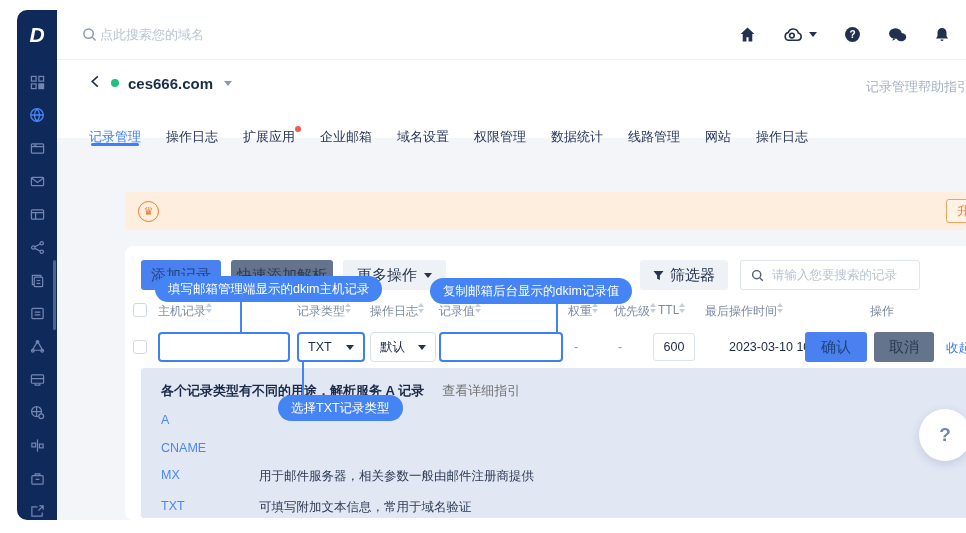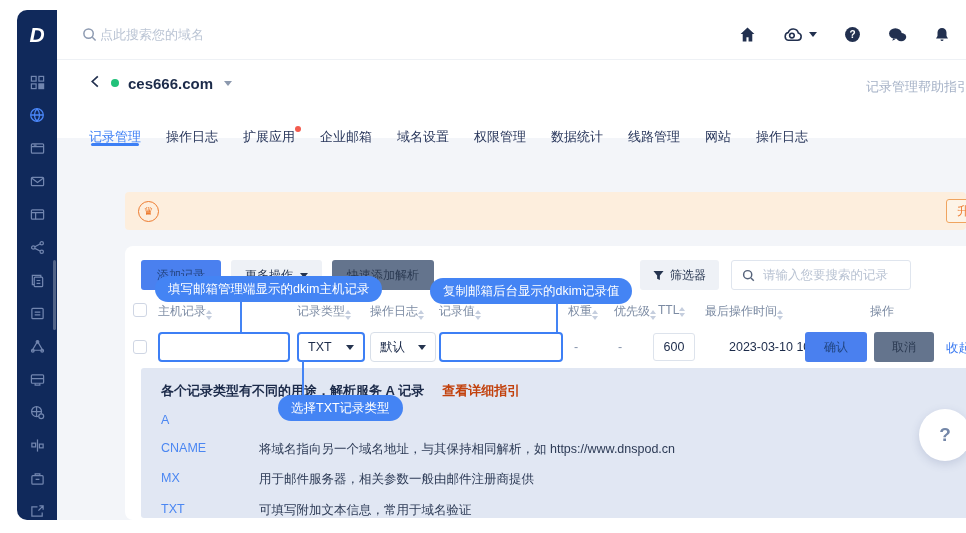--- a/index.html
+++ b/index.html
@@ -54,36 +54,36 @@
     border-radius:4px; display:flex; align-items:center; padding-left:13px; }
   .crown { width:21px; height:21px; border:1.5px solid #ed7b2f; border-radius:50%; color:#ed7b2f;
     display:flex; align-items:center; justify-content:center; font-size:11px; line-height:1; }
   .banner-text { margin-left:12px; font-size:13px; color:#ee8b3c; }
   .upgrade-btn { position:absolute; left:821px; top:7px; height:24px; padding:0 10px; line-height:22px;
     border:1px solid #f0a45f; border-radius:3px; color:#ed7b2f; font-size:12px; background:#fdf4e7; white-space:nowrap; }
 
   
   .card { position:absolute; left:68px; top:186px; right:0; bottom:0; background:#fff; border-radius:8px 0 0 8px; }
   .btn { display:inline-flex; align-items:center; justify-content:center; height:30px; border-radius:3px;
-    font-size:12px; cursor:pointer; white-space:nowrap; }
+    font-size:15px; cursor:pointer; white-space:nowrap; }
   .btn-blue-dim { background:#4a80ef; color:#21447f; }
   .btn-dark-dim { background:#64748d; color:#2b3a52; }
   .btn-light { background:#eef1f6; color:#25344f; }
   .toolbar-left { position:absolute; left:16px; top:14px; display:flex; gap:10px; }
   .toolbar-right { position:absolute; left:515px; top:14px; display:flex; gap:12px; }
   .caret-sm { width:0;height:0;border-left:4px solid transparent;border-right:4px solid transparent;
     border-top:5px solid #25344f; margin-left:7px; }
   .search-box { display:flex; align-items:center; gap:8px; width:180px; height:30px; background:#fff;
     border:1px solid #dfe5ee; border-radius:3px; padding:0 10px; }
   .search-box svg { stroke:#55627a; flex:none; }
   .search-box span { color:#b9c3d3; font-size:12.5px; white-space:nowrap; }
 
   
   .thead { position:absolute; left:0; top:52px; right:0; height:28px; font-size:12px; color:#7c8ba3; }
-  .th { position:absolute; top:5px; display:flex; align-items:flex-end; gap:0; white-space:nowrap; }
+  .th { position:absolute; top:5px; display:flex; align-items:flex-start; gap:0; white-space:nowrap; }
   .sort { display:inline-flex; flex-direction:column; gap:2px; }
   .sort i { width:0; height:0; border-left:3.5px solid transparent; border-right:3.5px solid transparent; }
   .sort i.up { border-bottom:4px solid #c5cede; }
   .sort i.dn { border-top:4px solid #c5cede; }
   .checkbox { width:14px; height:14px; border:1px solid #cfd6e4; border-radius:3px; background:#fff; }
   .frow { position:absolute; left:0; top:86px; right:0; height:34px; font-size:12.5px; color:#1c2b4a; }
   .inp { position:absolute; height:30px; background:#fff; border:2px solid #3d7ff5; border-radius:4px; }
   .sel { position:absolute; height:30px; background:#fff; border-radius:4px; display:flex; align-items:center;
     justify-content:space-between; padding:0 9px; font-size:12.5px; color:#1c2b4a; }
   .sel.hl { border:2px solid #3d7ff5; }
@@ -96,21 +96,21 @@
 
   
   .tip { position:absolute; background:#4484f4; color:#fff; font-size:12.5px; height:26px; line-height:26px;
     padding:0 13px; border-radius:13px; white-space:nowrap; z-index:8; }
   .conn { position:absolute; width:2px; background:#4484f4; z-index:7; }
 
   
   .help { position:absolute; left:16px; top:122px; width:834px; bottom:2px; background:#e1e7f3;
     border-radius:3px; padding:14px 0 0 20px; overflow:hidden; }
   .help-title { font-size:13px; color:#1c2b4a; font-weight:bold; display:flex; gap:18px; align-items:center; }
-  .help-title a { color:#c2410c; font-weight:bold; text-decoration:none; cursor:pointer; }
+  .help-title a { color:#737373; font-weight:normal; text-decoration:none; cursor:pointer; }
   .help-rows { margin-top:13px; display:flex; flex-direction:column; gap:13.5px; font-size:12.5px; }
   .hrow { display:flex; }
   .hrow .rtype { width:98px; color:#4b87f2; flex:none; cursor:pointer; }
   .hrow .rdesc { color:#2c3a55; }
   .fab { position:absolute; left:794px; top:163px; width:52px; height:52px; border-radius:50%; background:#fff;
     box-shadow:0 3px 10px rgba(60,80,130,.18); display:flex; align-items:center; justify-content:center;
     color:#7487a8; font-size:19px; font-weight:bold; z-index:9; cursor:pointer; }
 </style>
 </head>
 <body>
@@ -289,25 +289,25 @@
     </div>
 
     <div class="banner">
       <span class="crown">♛</span>
       <span class="upgrade-btn">升级套餐</span>
     </div>
 
     <div class="card">
       <div class="toolbar-left">
         <span class="btn btn-blue-dim" style="width:80px">添加记录</span>
+        <span class="btn btn-dark-dim" style="width:102px">快速添加解析</span>
         <span class="btn btn-light" style="padding:0 14px">
             <span>更多操作</span>
             <span class="caret-sm"></span>
           </span>
-        <span class="btn btn-dark-dim" style="width:102px">快速添加解析</span>
       </div>
       <div class="toolbar-right">
         <span class="btn btn-light" style="padding:0 13px; gap:6px">
             <svg width="11" height="11" viewBox="0 0 12 12" fill="#25344f">
               <path d="M0.5 1h11L7.5 6v5l-3-1.5V6z"></path>
             </svg>
             <span>筛选器</span>
           </span>
         <span class="search-box">
           <svg width="13" height="13" viewBox="0 0 16 16" fill="none" stroke-width="1.8">
@@ -417,21 +417,20 @@
         <div class="help-title">
             <span>各个记录类型有不同的用途，解析服务 A 记录</span>
             <a>查看详细指引</a>
           </div>
         <div class="help-rows">
           <div class="hrow">
               <span class="rtype">A</span>
             </div>
           <div class="hrow">
               <span class="rtype">CNAME</span>
-              <span class="rdesc">将域名指向另一个域名地址，与其保持相同解析，如 https://www.dnspod.cn</span>
             </div>
           <div class="hrow">
               <span class="rtype">MX</span>
               <span class="rdesc">用于邮件服务器，相关参数一般由邮件注册商提供</span>
             </div>
           <div class="hrow">
               <span class="rtype">TXT</span>
               <span class="rdesc">可填写附加文本信息，常用于域名验证</span>
             </div>
 

